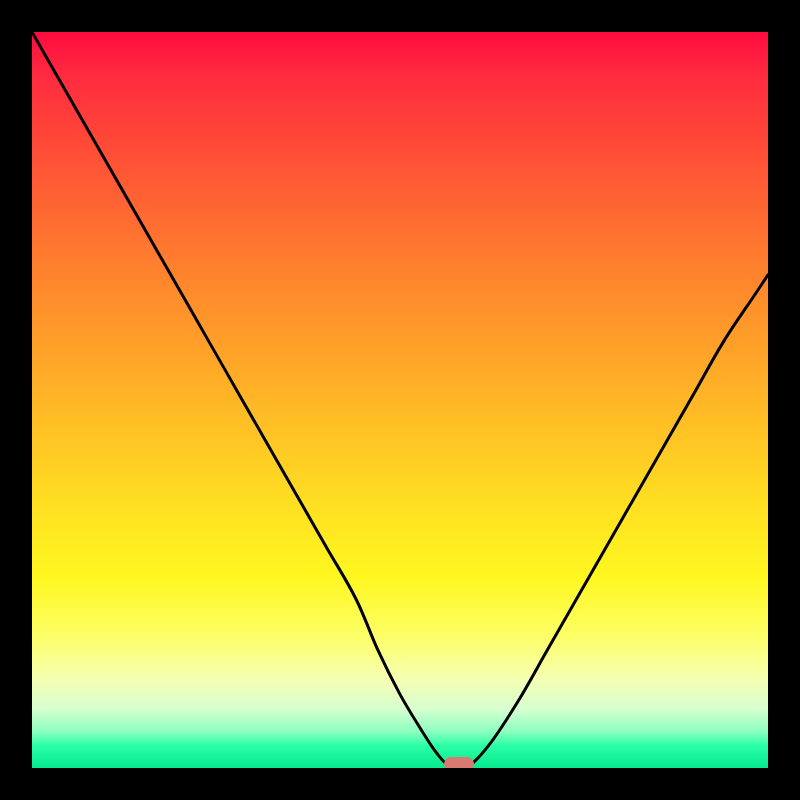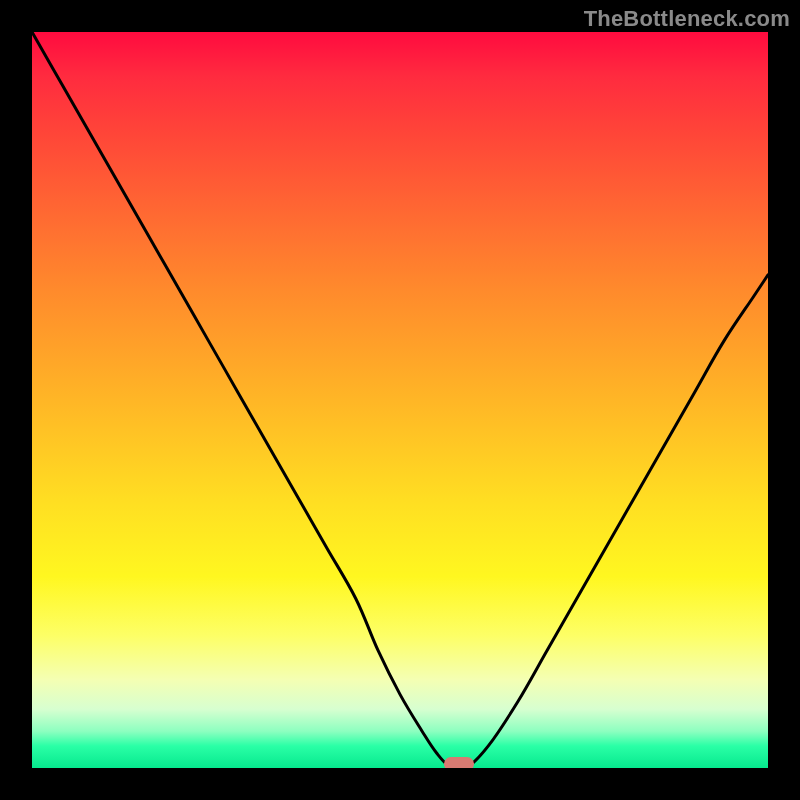--- a/index.html
+++ b/index.html
@@ -68,21 +68,20 @@
     font-weight: 600;
     color: #8a8a8a;
     letter-spacing: 0.2px;
     user-select: none;
   }
 </style>
 </head>
 <body>
 
 <div class="frame">
-  <div class="watermark">TheBottleneck.com</div>
   <div class="plot">
     <div class="gradient"></div>
     <svg class="curve" viewBox="0 0 736 736" preserveAspectRatio="none">
       <path id="curve-path" fill="none" stroke="#000" stroke-width="3" stroke-linecap="round" stroke-linejoin="round" d="M 0 0 C 5.2992 9.273599999999997, 18.8416 32.97279999999999, 29.44 51.51999999999998 C 40.0384 70.06719999999997, 48.281600000000005 84.49279999999997, 58.88 103.03999999999996 C 69.4784 121.58719999999995, 77.7216 136.01279999999994, 88.32 154.55999999999995 C 98.91839999999999 173.10719999999995, 107.1616 187.53280000000004, 117.76 206.08000000000004 C 128.35840000000002 224.62720000000004, 136.60160000000002 239.05279999999996, 147.20000000000002 257.59999999999997 C 157.79840000000002 276.14719999999994, 166.0416 290.57280000000003, 176.64 309.12 C 187.23839999999998 327.6672, 195.48160000000001 342.0928, 206.08 360.64 C 216.6784 379.18719999999996, 224.9216 393.6128, 235.52 412.16 C 246.1184 430.70720000000006, 254.36159999999998 445.1328, 264.96 463.68 C 275.5584 482.22720000000004, 283.8016 496.65280000000007, 294.40000000000003 515.2 C 304.99840000000006 533.7472, 314.5664 548.1728, 323.84 566.72 C 333.11359999999996 585.2672, 337.97119999999995 601.0176, 345.91999999999996 618.24 C 353.86879999999996 635.4624, 360.0512 647.8272, 368 662.4 C 375.9488 676.9728, 383.456 688.6016000000001, 390.08000000000004 699.2 C 396.70400000000006 709.7984, 399.5008 714.656, 404.8 721.28 C 410.0992 727.904, 414.2208 733.3504, 419.52 736 C 424.81919999999997 738.6496, 427.61599999999993 739.9744000000001, 434.23999999999995 736 C 440.864 732.0255999999999, 447.04639999999995 725.8431999999999, 456.32 713.92 C 465.59360000000004 701.9968, 475.1616000000001 686.9824, 485.76000000000005 669.76 C 496.3584 652.5376, 504.60159999999996 636.7872, 515.1999999999999 618.24 C 525.7983999999999 599.6928, 534.0416 585.2672, 544.64 566.72 C 555.2384 548.1728, 563.4816000000001 533.7472, 574.08 515.2 C 584.6784 496.65280000000007, 592.9216 482.22720000000004, 603.52 463.68 C 614.1184 445.1328, 622.3616000000001 430.70720000000006, 632.96 412.16 C 643.5584 393.6128, 651.8016 379.18719999999996, 662.4 360.64 C 672.9984 342.0928, 681.2416 326.3424, 691.8399999999999 309.12 C 702.4383999999999 291.8976, 713.3312 276.8832, 721.28 264.96 C 729.2288 253.03679999999997, 733.3504 246.8544, 736 242.88"></path>
     </svg>
     <div id="marker" class="marker" style="left: 426.88px; top: 732px;"></div>
   </div>
 </div>
 
 </body></html>

